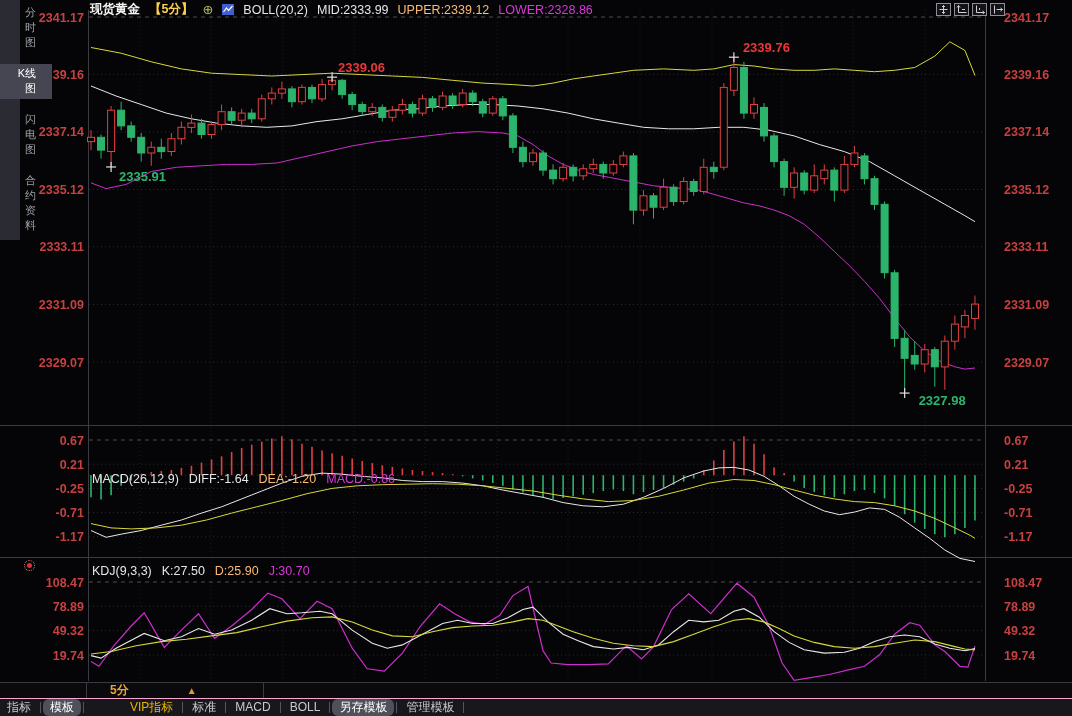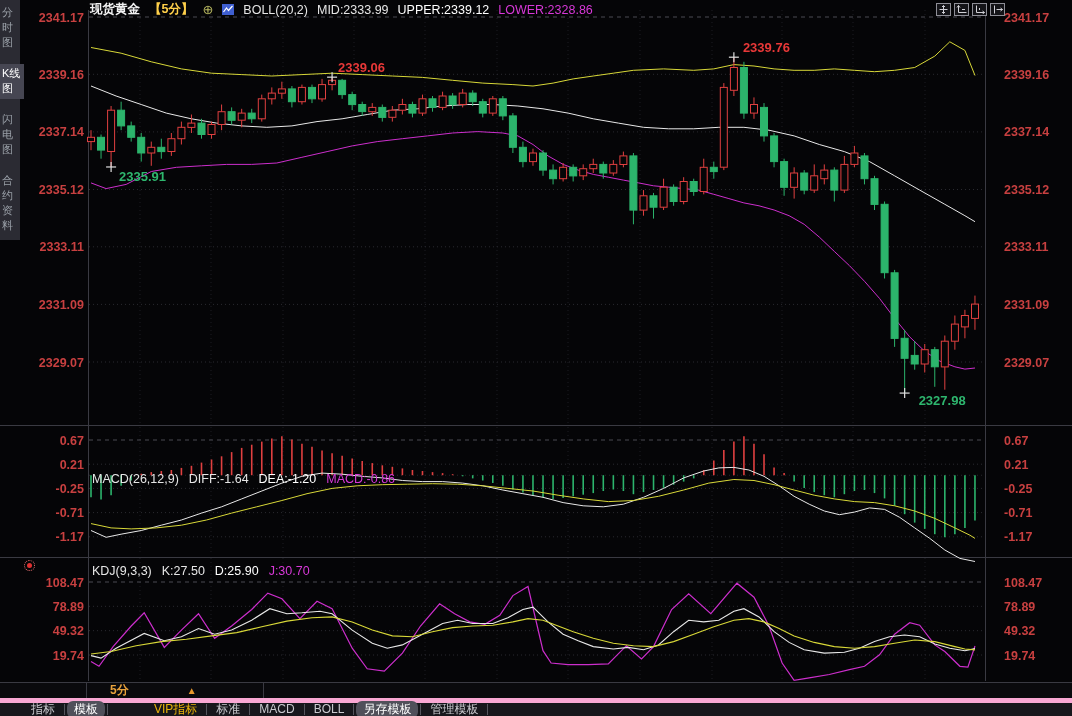--- a/index.html
+++ b/index.html
@@ -1,33 +1,33 @@
 <!DOCTYPE html>
 <html><head>
 <meta charset="utf-8">
 <style>
   html,body{margin:0;padding:0;background:#000;}
   #app{position:relative;width:1072px;height:716px;background:#050507;overflow:hidden;
        font-family:"Liberation Sans","DejaVu Sans",sans-serif;}
   
   #sidebar{position:absolute;left:0;top:0;width:20px;height:240px;background:#2b2b33;padding-top:3px;box-sizing:border-box;z-index:4;}
-  .side-item{width:20px;font-size:11px;line-height:15px;color:#9aa0a8;text-align:left;
-             word-break:break-all;padding:2px 2px 3px;margin-bottom:11px;cursor:pointer;}
+  .side-item{width:20px;font-size:11px;line-height:15px;color:#9aa0a8;text-align:right;
+             word-break:break-all;padding:2px 16px 3px;margin-bottom:11px;cursor:pointer;}
   .side-item.selected{background:#464652;color:#ffffff;}
   
   #chart-canvas{position:absolute;left:0;top:0;z-index:1;}
   svg text{font-family:"Liberation Sans","DejaVu Sans",sans-serif;}
   
   #main-header{position:absolute;left:90px;top:2px;height:15px;display:flex;align-items:center;gap:9px;
                font-size:12.5px;z-index:3;white-space:nowrap;}
   .hdr-title{color:#f2f2f2;font-weight:700;}
   .hdr-period{color:#ffd04a;font-weight:700;}
   .hdr-plus{color:#b8b860;font-size:13px;cursor:pointer;}
   .hdr-white{color:#e6e6e6;}
-  .hdr-yellow{color:#ffffff;}
+  .hdr-yellow{color:#fdba74;}
   .hdr-magenta{color:#d838d8;}
   .ind-header{position:absolute;display:flex;gap:10px;font-size:12.5px;z-index:3;white-space:nowrap;}
   #macd-header{left:92px;top:428px;margin-top:44px;}
   #kdj-header{left:92px;top:564px;justify-content:center;}
   
   #toolbar{position:absolute;left:936px;top:3px;display:flex;gap:3px;z-index:3;}
   .tool-btn{width:15px;height:13px;border:1px solid #8e8e96;background:#141418;display:flex;
             align-items:center;justify-content:center;box-sizing:border-box;cursor:pointer;}
   
   #record-dot{position:absolute;left:24px;top:560px;width:9px;height:9px;border-radius:50%;
@@ -36,22 +36,22 @@
   
   #status-bar{position:absolute;left:0;top:682px;width:1072px;height:16px;background:#0a0a0d;
               border-top:1px solid #3a3a42;box-sizing:border-box;display:flex;align-items:stretch;z-index:4;}
   .sb-cell-left{width:86px;border-right:1px solid #3a3a42;}
   .sb-cell-period{width:177px;border-right:1px solid #3a3a42;display:flex;align-items:center;
                   padding-left:23px;box-sizing:border-box;cursor:pointer;}
   .sb-period{color:#e8a23c;font-weight:700;font-size:12px;}
   .sb-arrow{color:#e8982c;font-size:10px;margin-left:58px;}
   
   #tab-bar{position:absolute;left:0;top:698px;width:1072px;height:18px;background:#17171c;
-           border-top:5px solid #f9a8d4;box-sizing:border-box;display:flex;align-items:center;
-           padding-left:24px;z-index:4;font-size:12px;}
+           border-top:1px solid #f9a8d4;box-sizing:border-box;display:flex;align-items:center;
+           z-index:4;font-size:12px;}
   .tab{padding:0 7px;height:17px;line-height:17px;color:#c9c9ce;cursor:pointer;}
   .tab.selected{background:#50505a;color:#ffffff;border-radius:6px;}
   .tab.vip{color:#eab308;margin-left:37px;}
   .tab-sep{width:1px;height:11px;background:#55555d;margin:0 2px;}
 </style>
 </head>
 <body>
 
 <div id="app">
 

